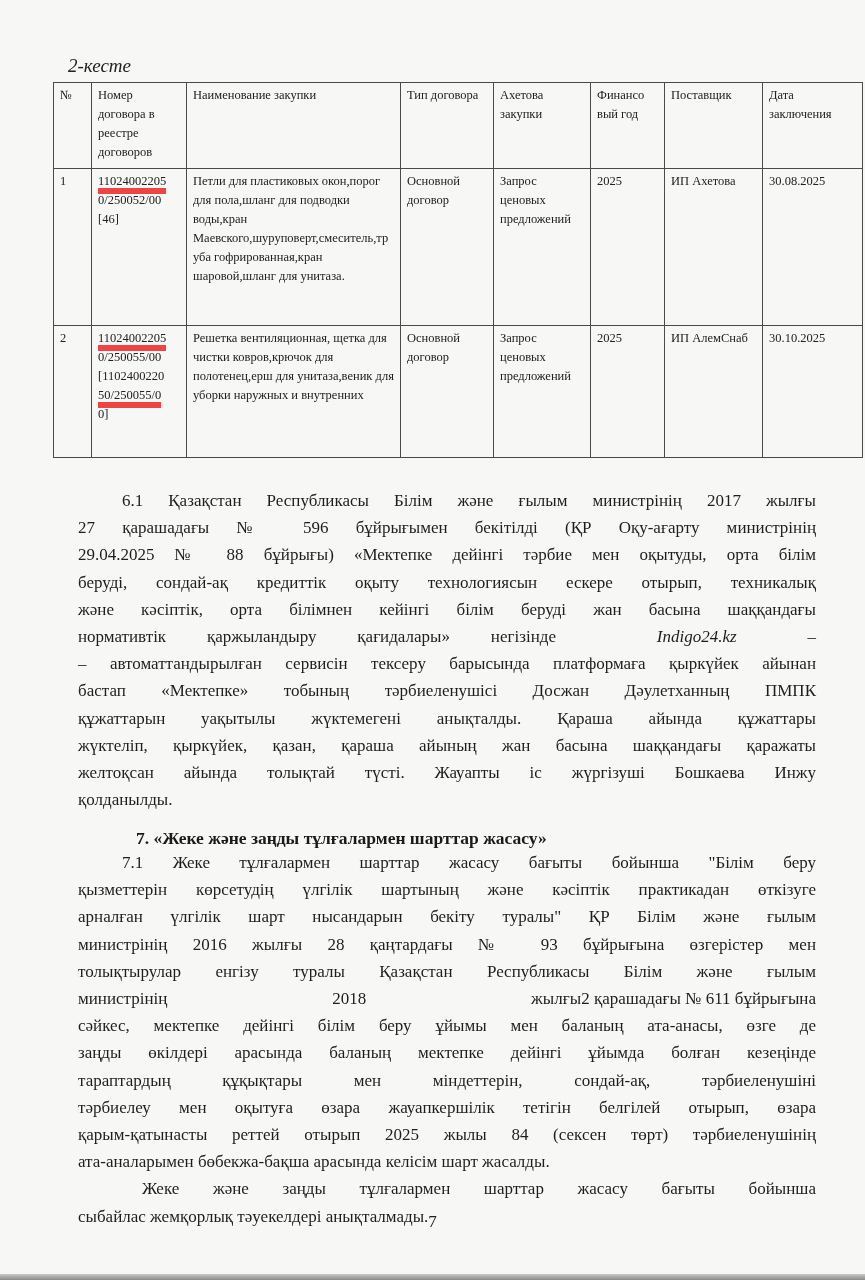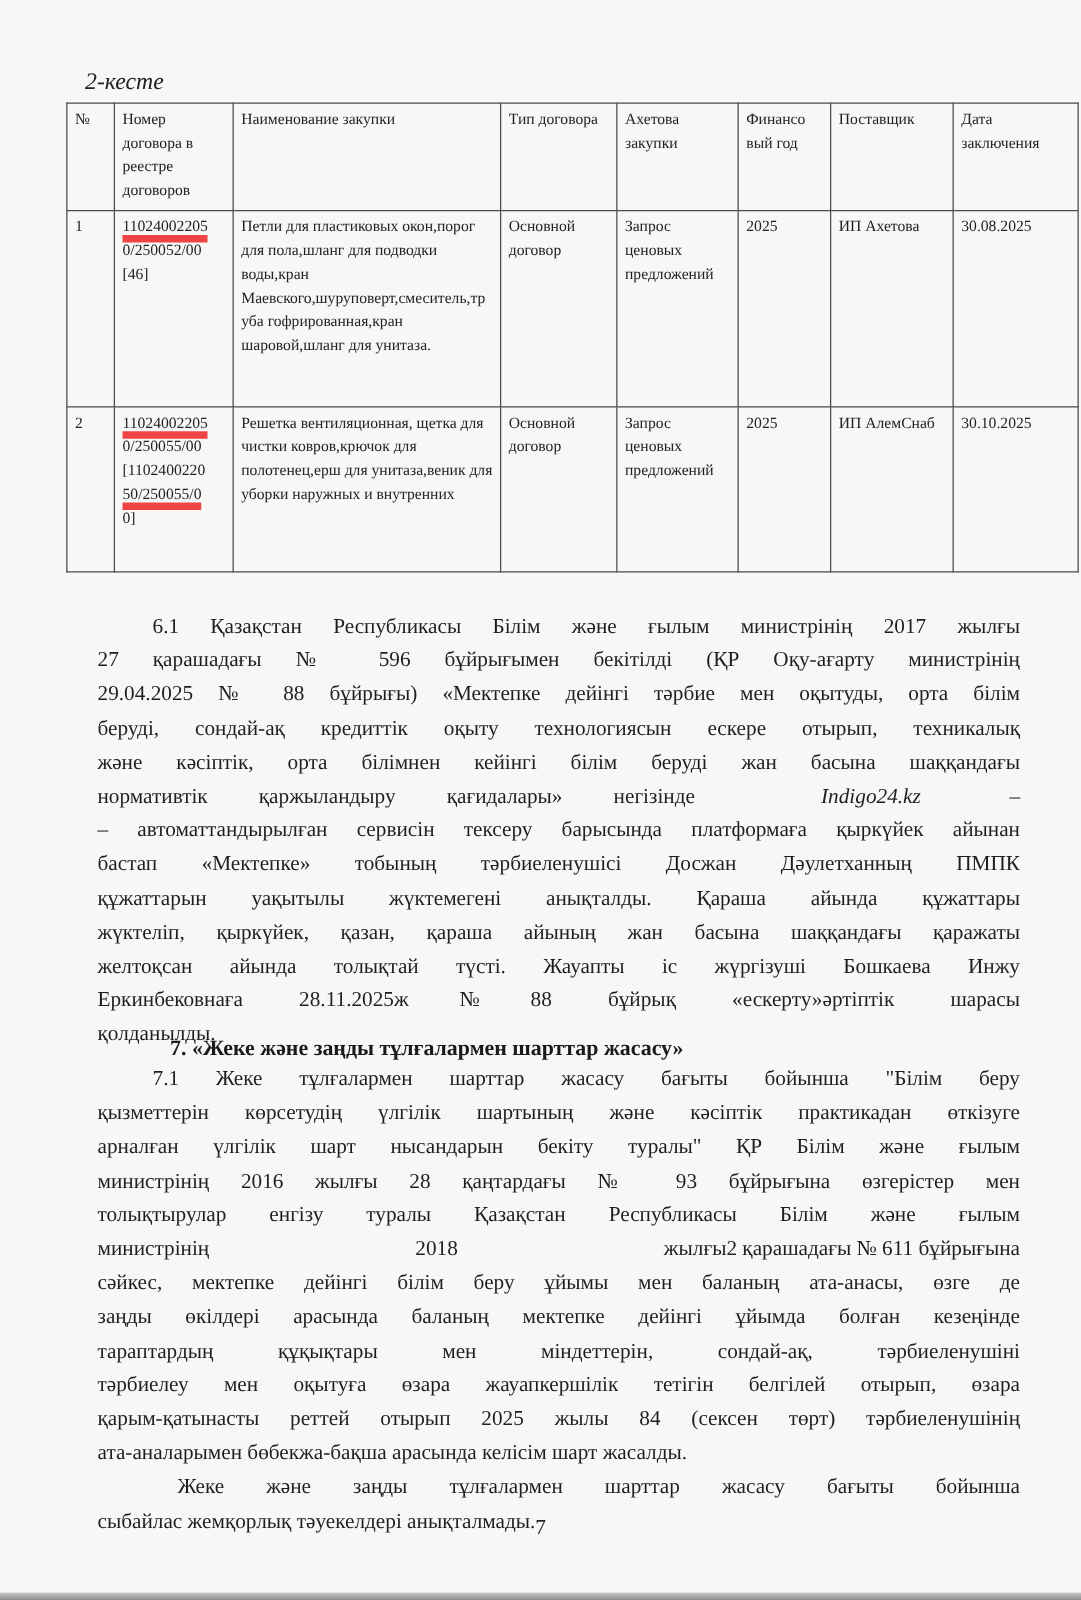--- a/index.html
+++ b/index.html
@@ -129,21 +129,20 @@
     <span class="line">
       <span>нормативтік қаржыландыру қағидалары» негізінде</span>
       <span class="italic" style="margin-left:60px;">Indigo24.kz</span>
       <span style="margin-left:30px;">–</span>
     </span>
     <span class="line">– автоматтандырылған сервисін тексеру барысында платформаға қыркүйек айынан</span>
     <span class="line">бастап «Мектепке» тобының тәрбиеленушісі Досжан Дәулетханның ПМПК</span>
     <span class="line">құжаттарын уақытылы жүктемегені анықталды. Қараша айында құжаттары</span>
     <span class="line">жүктеліп, қыркүйек, қазан, қараша айының  жан басына шаққандағы қаражаты</span>
     <span class="line">желтоқсан айында толықтай түсті. Жауапты іс жүргізуші Бошкаева Инжу</span>
-    <span class="line">Еркинбековнаға 28.11.2025ж№88 бұйрық «ескерту»әртіптік шарасы</span>
     <span class="line last">қолданылды.</span>
   </div>
 
   <div class="heading">7.  «Жеке және заңды тұлғалармен шарттар жасасу»</div>
 
   <div class="body-text" style="top:849px;">
     <span class="line" style="padding-left:44px;">7.1 Жеке тұлғалармен шарттар жасасу бағыты бойынша "Білім беру</span>
     <span class="line">қызметтерін көрсетудің үлгілік шартының және кәсіптік практикадан өткізуге</span>
     <span class="line">арналған үлгілік шарт нысандарын бекіту туралы" ҚР Білім және ғылым</span>
     <span class="line">министрінің 2016 жылғы 28 қаңтардағы № 93 бұйрығына өзгерістер мен</span>

